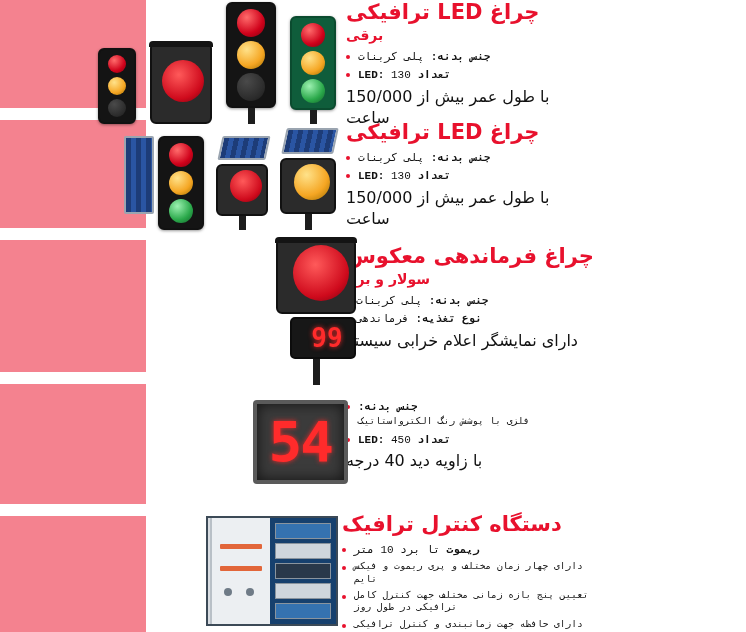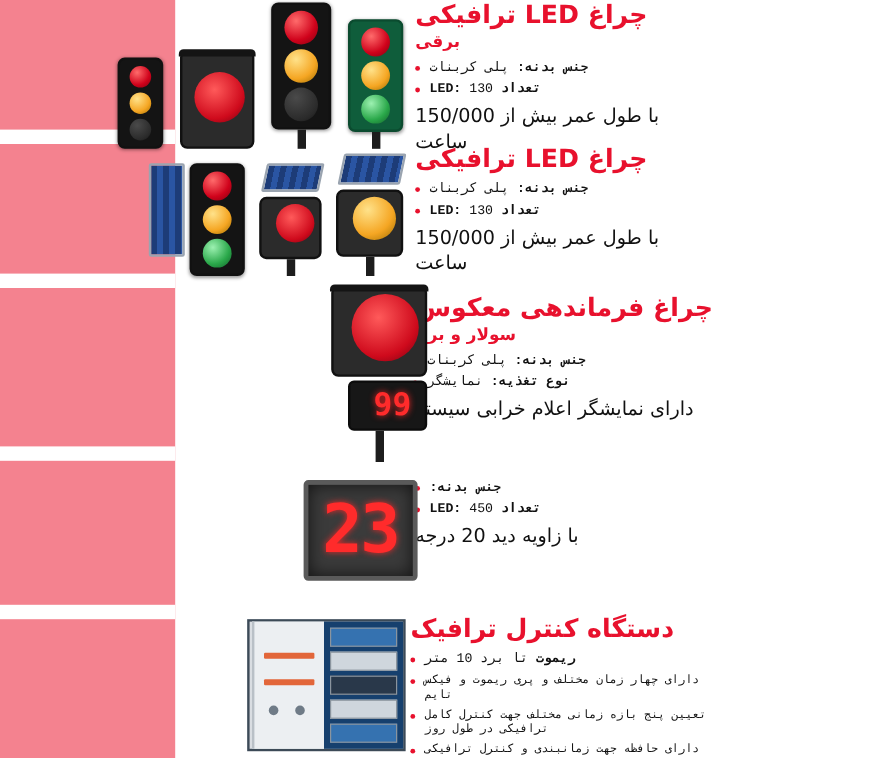--- a/index.html
+++ b/index.html
@@ -361,21 +361,21 @@
 
   <div class="product" style="top:244px;">
     <div class="prod-text" style="top:0;width:250px;">
       <div class="title">چراغ فرماندهی معکوس شمار</div>
       <div class="subtitle">سولار و برق</div>
       <ul class="spec-list">
         <li><span class="bullet"></span>
           <b>جنس بدنه:</b>&nbsp;<span>پلی کربنات</span>
         </li>
         <li><span class="bullet"></span>
-          <b>نوع تغذیه:</b>&nbsp;<span>نمایشگر</span>
+          <b>نوع تغذیه:</b>&nbsp;<span>فرماندهی</span>
         </li>
       </ul>
       <div class="footnote">دارای نمایشگر اعلام خرابی سیستم</div>
     </div>
 
     <div class="prod-img" style="top:-6px;right:390px;">
       <div style="text-align:center;">
         <div class="panel-red" style="width:66px;height:62px;padding:5px;position:relative;">
           <div class="visor"></div>
           <span class="disc-red" style="width:56px;height:56px;display:block;"></span>
@@ -386,31 +386,32 @@
         <div class="tl-pole" style="height:26px;"></div>
       </div>
     </div>
   </div>
 
   <div class="product" style="top:388px;">
     <div class="prod-text" style="top:0;">
       <ul class="spec-list" style="margin-top:12px;">
         <li><span class="bullet"></span>
           <b>جنس بدنه:</b>
+          <div class="footnote small" style="margin-top:2px;">فلزی با پوشش رنگ الکترواستاتیک</div>
         </li>
         <li><span class="bullet"></span>
           <b>تعداد</b>&nbsp;<b>LED:</b>&nbsp;<span>450</span>
         </li>
       </ul>
-      <div class="footnote">با زاویه دید 20 درجه</div>
+      <div class="footnote">با زاویه دید 40 درجه</div>
     </div>
 
     <div class="prod-img" style="top:12px;right:398px;">
       <div class="big-counter">
-        <span class="seg-digit">23</span>
+        <span class="seg-digit">54</span>
       </div>
     </div>
   </div>
 
   <div class="product" style="top:512px;">
     <div class="prod-text" style="top:0;width:252px;">
       <div class="title">دستگاه کنترل ترافیک</div>
       <ul class="spec-list">
         <li><span class="bullet"></span>
           <b>ریموت</b>&nbsp;<span>تا برد 10 متر</span>

